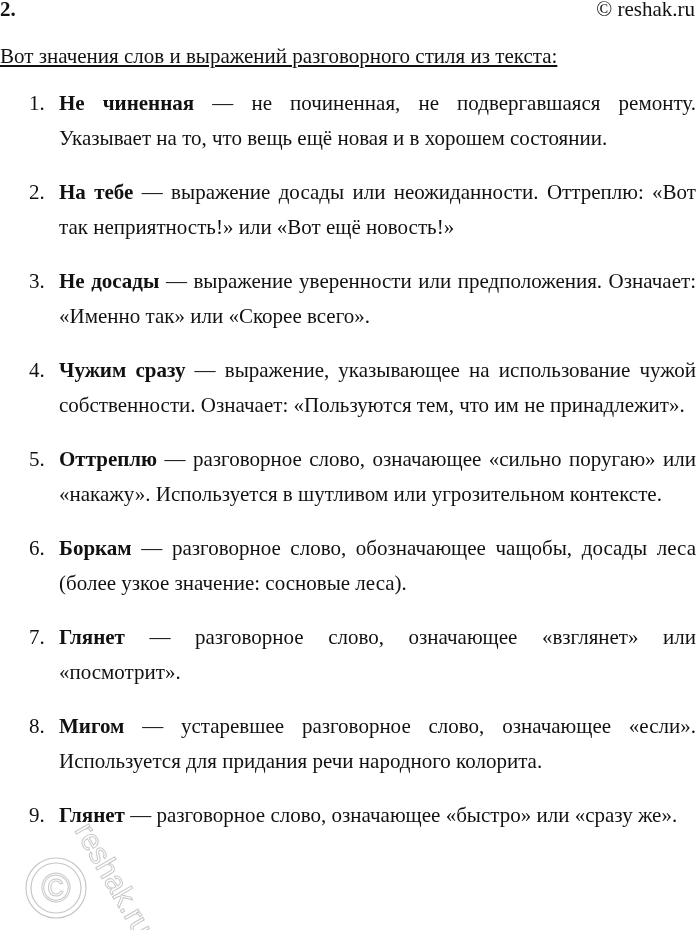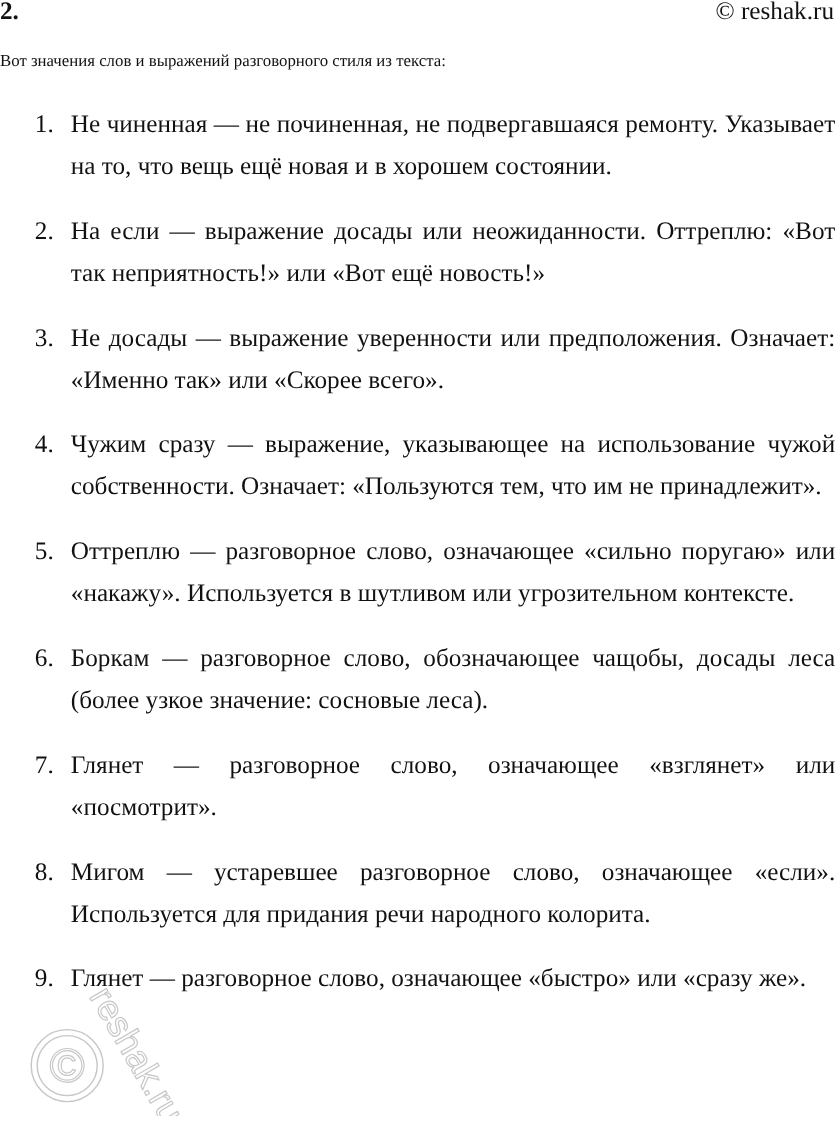--- a/index.html
+++ b/index.html
@@ -32,22 +32,23 @@
     .copyright {
       position: absolute;
       right: 4px;
       top: -3px;
       font-size: 21px;
     }
     .intro {
       position: absolute;
       left: 0;
       top: 44px;
-      font-size: 14px;
+      font-size: 21px;
       white-space: nowrap;
+      text-decoration: underline;
     }
     .list {
       position: absolute;
       left: 0;
       top: 86px;
       width: 699px;
       margin: 0;
       padding: 0;
       list-style: none;
     }
@@ -59,21 +60,21 @@
       line-height: 35px;
       text-align: justify;
       margin-bottom: 19px;
     }
     .item-num {
       position: absolute;
       left: 29px;
       top: 0;
     }
     .term {
-      font-weight: normal;
+      font-weight: bold;
     }
     .watermark {
       position: absolute;
       left: 14px;
       top: 790px;
       width: 140px;
       height: 140px;
       pointer-events: none;
       opacity: 0.55;
     }
@@ -86,21 +87,21 @@
   <span class="copyright">© reshak.ru</span>
 </div>
 
 <div class="intro">Вот значения слов и выражений разговорного стиля из текста:</div>
 
 <ol class="list">
   <li class="item">
     <span class="item-num">1.</span><span class="term">Не чиненная</span><span> — не починенная, не подвергавшаяся ремонту. Указывает на то, что вещь ещё новая и в хорошем состоянии.</span>
   </li>
   <li class="item">
-    <span class="item-num">2.</span><span class="term">На если</span><span> — выражение досады или неожиданности. Оттреплю: «Вот так неприятность!» или «Вот ещё новость!»</span>
+    <span class="item-num">2.</span><span class="term">На тебе</span><span> — выражение досады или неожиданности. Оттреплю: «Вот так неприятность!» или «Вот ещё новость!»</span>
   </li>
   <li class="item">
     <span class="item-num">3.</span><span class="term">Не досады</span><span> — выражение уверенности или предположения. Означает: «Именно так» или «Скорее всего».</span>
   </li>
   <li class="item">
     <span class="item-num">4.</span><span class="term">Чужим сразу</span><span> — выражение, указывающее на использование чужой собственности. Означает: «Пользуются тем, что им не принадлежит».</span>
   </li>
   <li class="item">
     <span class="item-num">5.</span><span class="term">Оттреплю</span><span> — разговорное слово, означающее «сильно поругаю» или «накажу». Используется в шутливом или угрозительном контексте.</span>
   </li>

